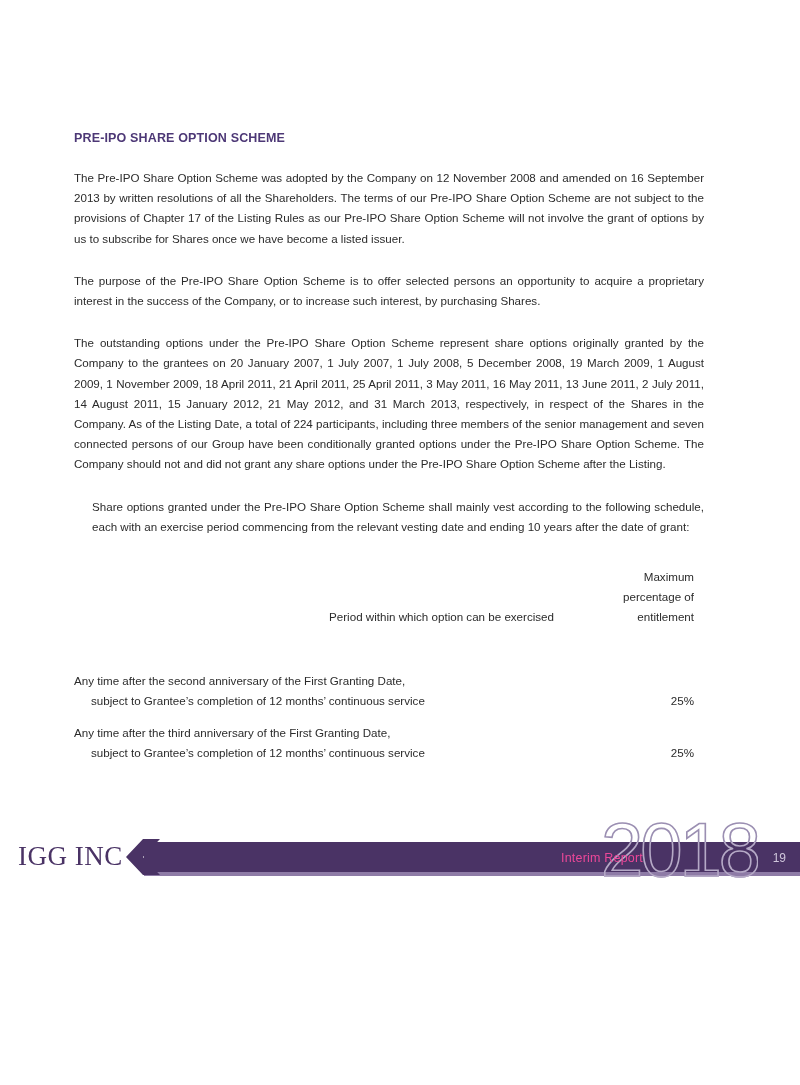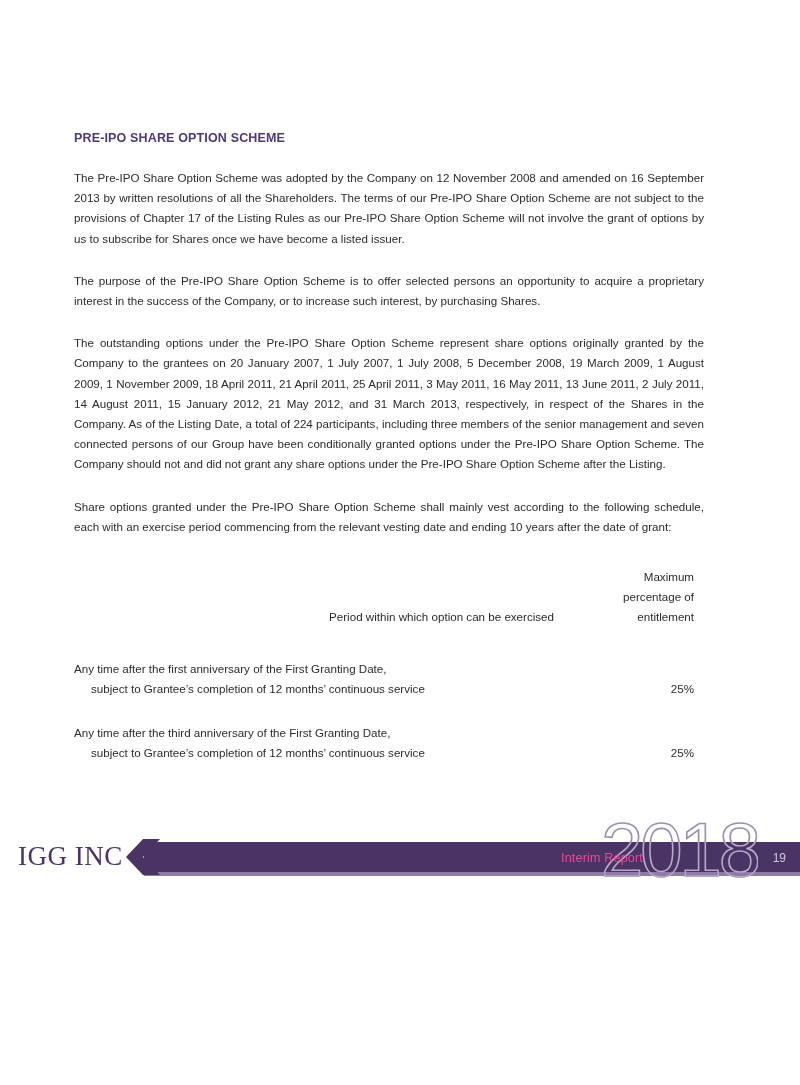--- a/index.html
+++ b/index.html
@@ -43,21 +43,21 @@
   p.body-para {
     margin: 0 0 22px 0;
     font-size: 11.6px;
     line-height: 20.2px;
     text-align: justify;
     color: #2b2b2b;
     -webkit-hyphens: none;
     hyphens: none;
   }
 
-  p.body-para:last-of-type { margin-bottom: 0; }
+  p.body-para:last-of-type { margin-bottom: 0; margin-left: 18px; }
 
   
   .vest-table {
     margin-top: 30px;
     width: 620px;
     border-collapse: collapse;
   }
   .vest-table col.c1 { width: 480px; }
   .vest-table col.c2 { width: 140px; }
 
@@ -230,33 +230,33 @@
             <td></td>
             <td></td>
           </tr>
 
 
         <tr class="row-spacer">
             <td></td>
             <td></td>
           </tr>
 
+
+        <tr class="row-spacer">
+            <td></td>
+            <td></td>
+          </tr>
+
         <tr>
           <td>
-            <span class="desc-line1"><span>Any time after the first anniversary of the First Granting Date,</span><span class="bold-term"></span><span></span></span>
+            <span class="desc-line1"><span>Any time after the second anniversary of the First Granting Date,</span><span class="bold-term"></span><span></span></span>
             <span class="desc-line2">subject to Grantee’s completion of 12 months’ continuous service</span>
           </td>
           <td class="pct-cell">25%</td>
         </tr>
-
-        <tr class="row-spacer">
-            <td></td>
-            <td></td>
-          </tr>
-
 
         <tr class="row-spacer">
             <td></td>
             <td></td>
           </tr>
 
         <tr>
           <td>
             <span class="desc-line1"><span>Any time after the third anniversary of the First Granting Date,</span><span class="bold-term"></span><span></span></span>
             <span class="desc-line2">subject to Grantee’s completion of 12 months’ continuous service</span>

